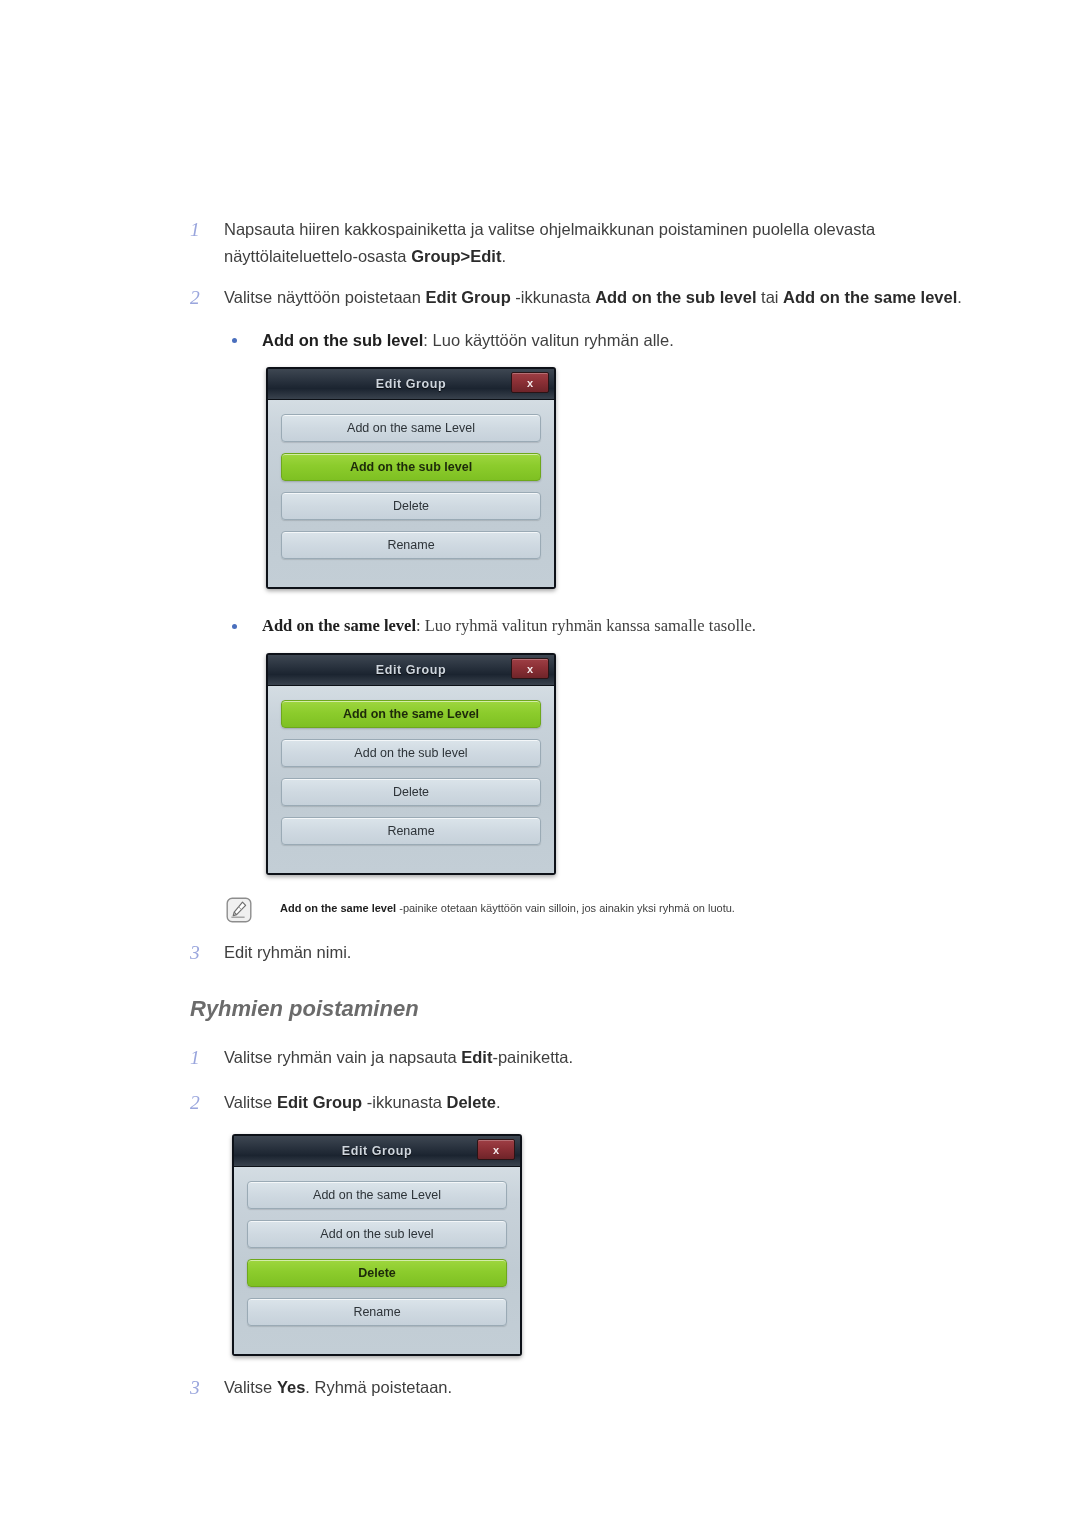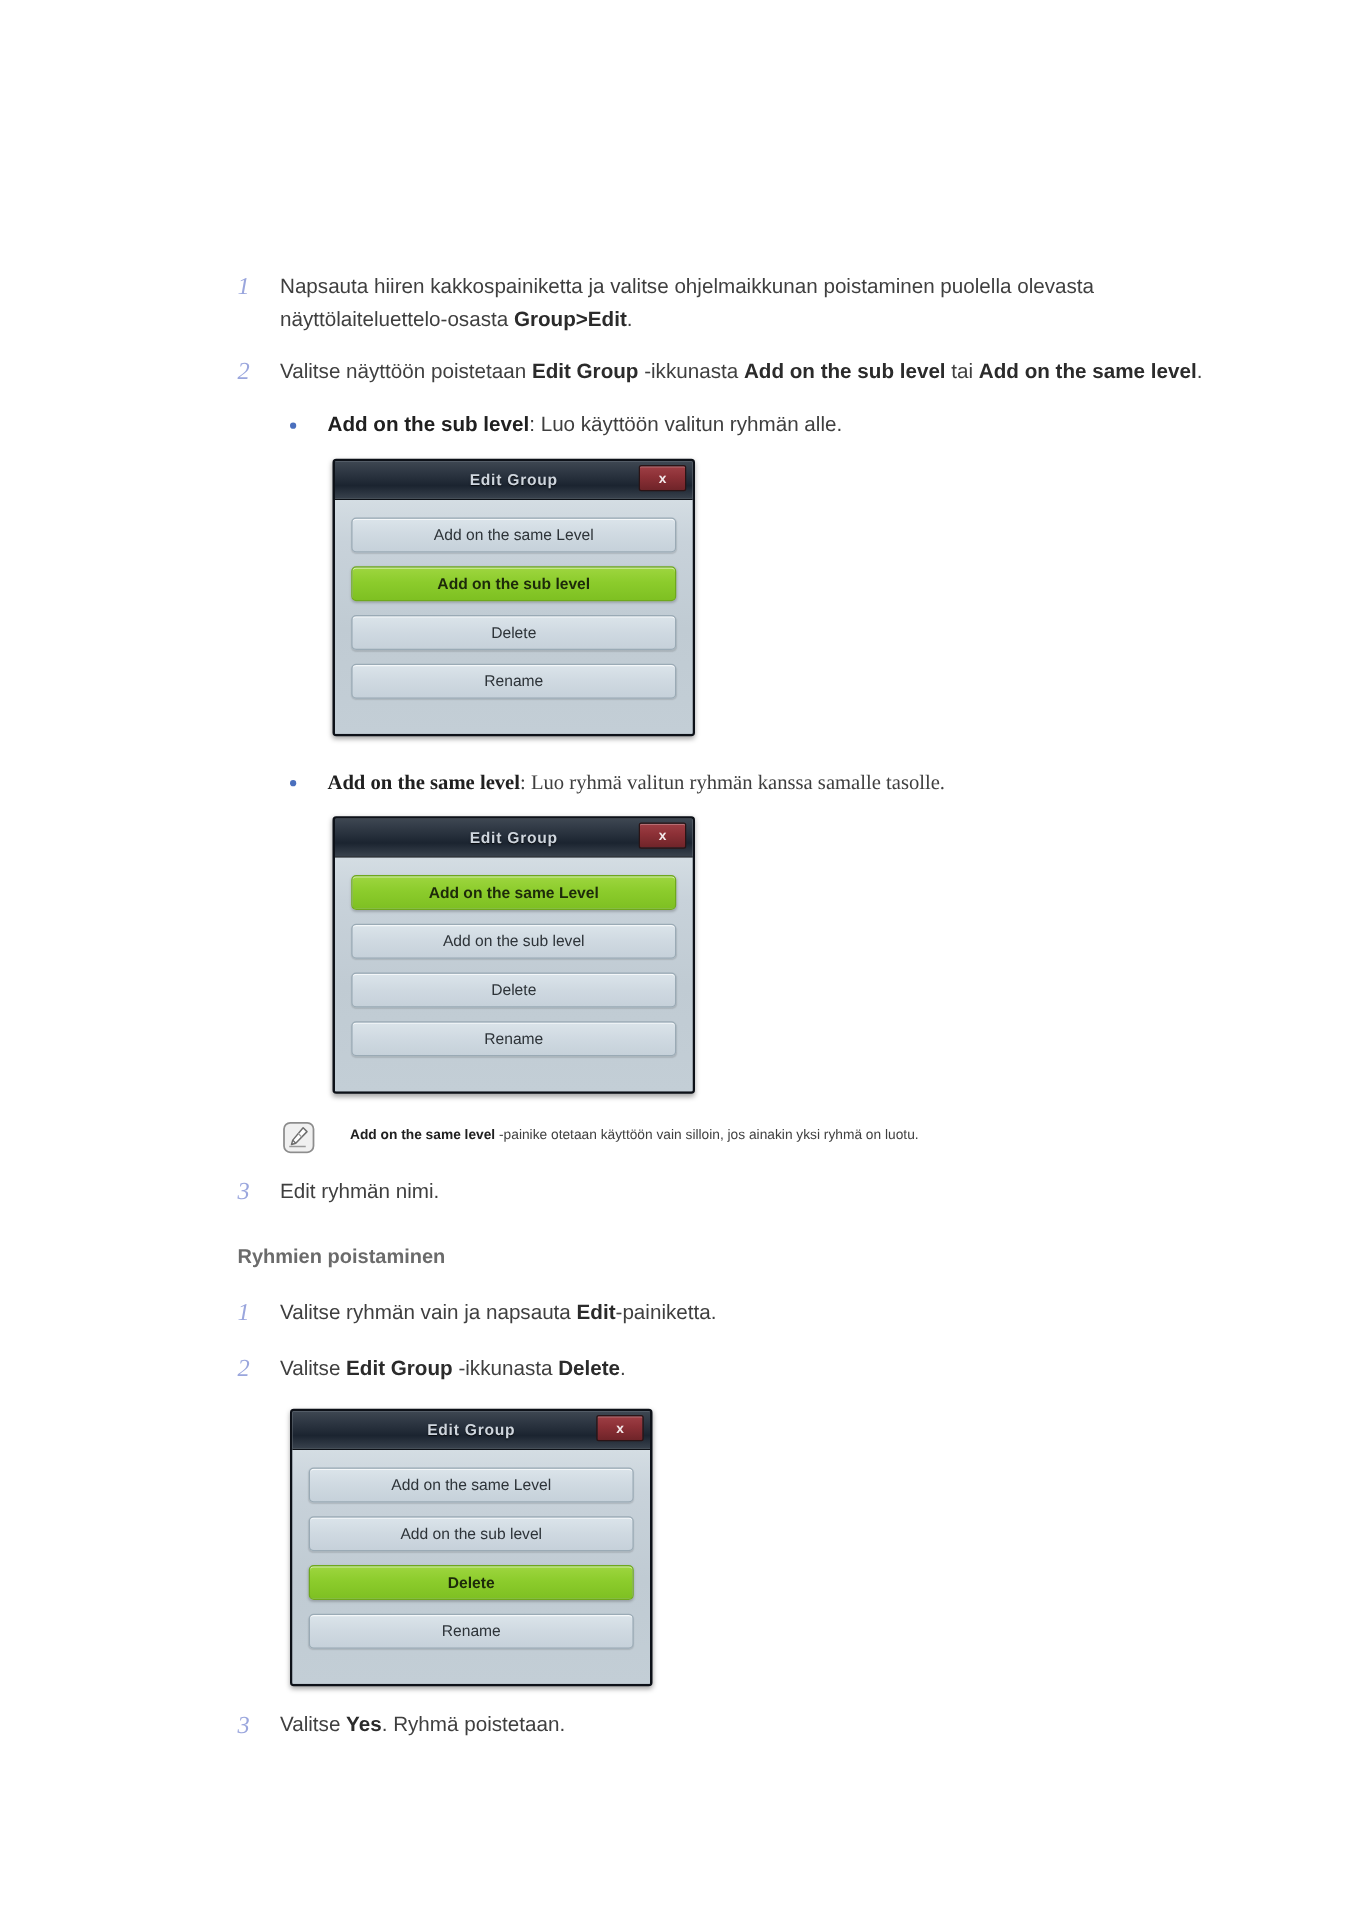--- a/index.html
+++ b/index.html
@@ -93,24 +93,25 @@
   .note-text {
     font-size: 11px;
     line-height: 26px;
     color: #3f3f3f;
     padding-left: 16px;
   }
   .note-text b { font-weight: bold; color: #202020; }
 
   
   .section-head {
-    font-size: 16px;
+    font-size: 22px;
     font-weight: bold;
     color: #6b6b6b;
     margin: 30px 0 22px 0;
+    font-style: italic;
   }
 
   
   .dlg-wrap { margin: 14px 0 0 0; }
 
   .dialog {
     position: relative;
     width: 290px;
     border: 2px solid #0d1118;
     border-radius: 3px;

